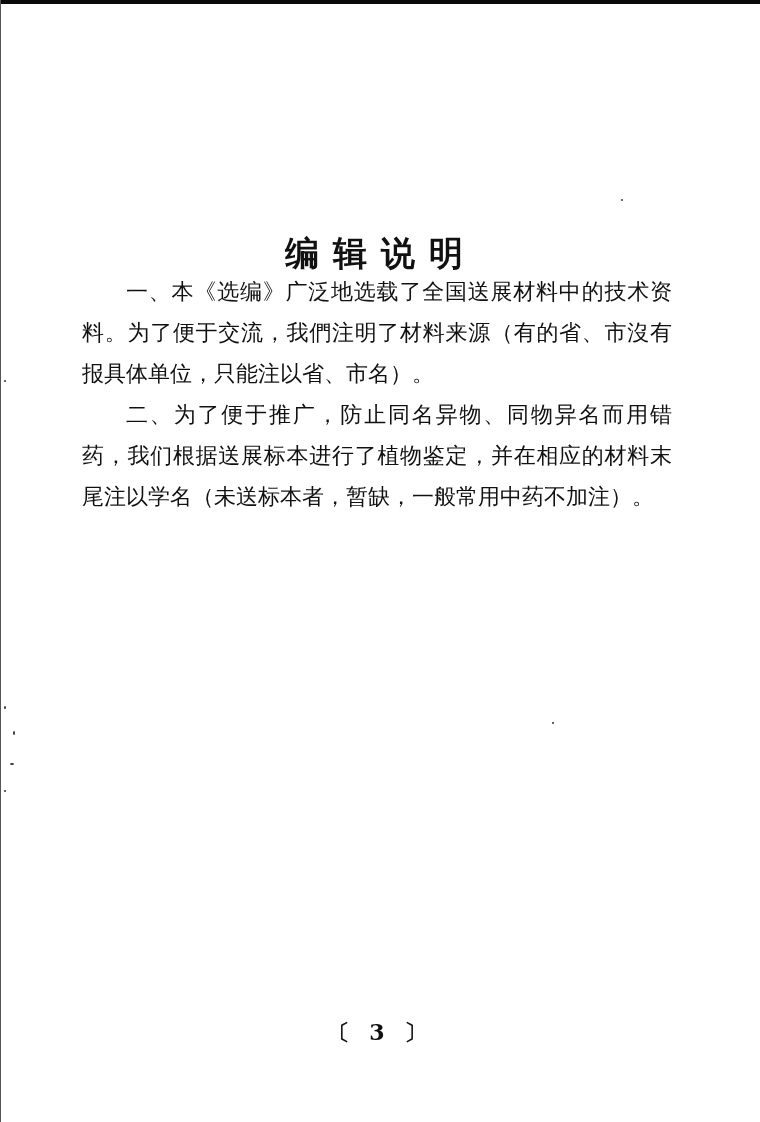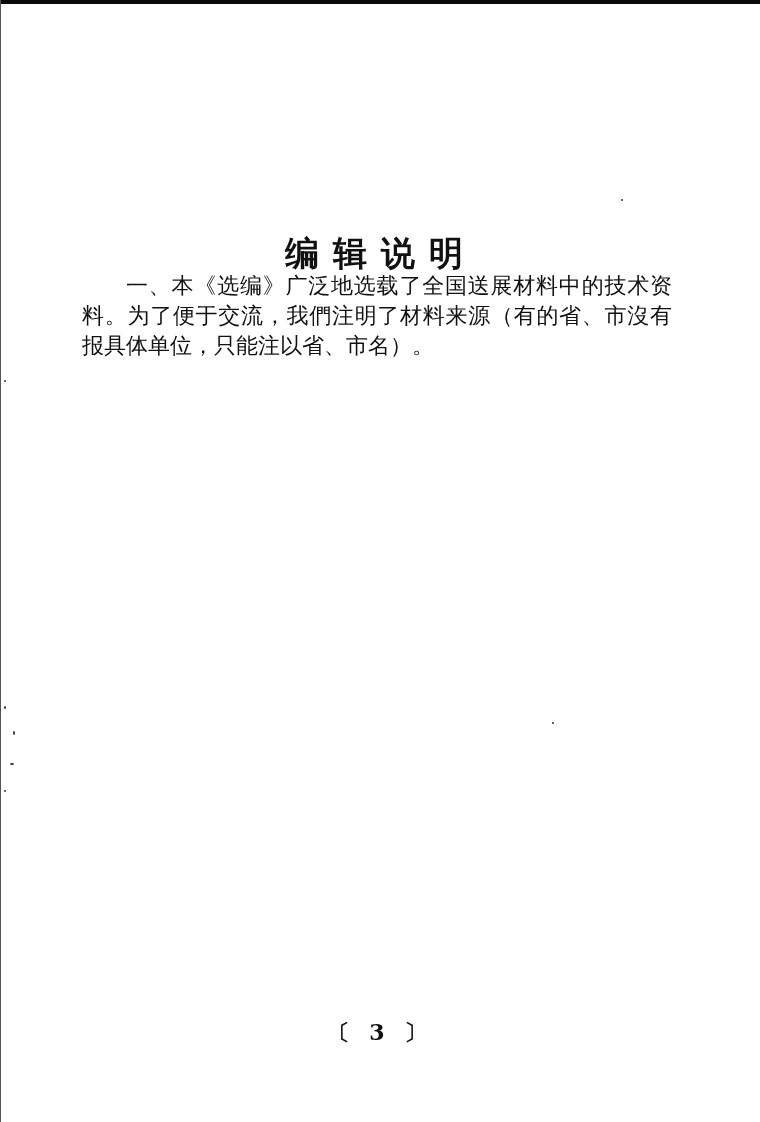--- a/index.html
+++ b/index.html
@@ -44,21 +44,21 @@
       line-height: 44px;
       padding-left: 2px;
       box-sizing: border-box;
     }
     .body-text {
       position: absolute;
       left: 82px;
       top: 271px;
       width: 590px;
       font-size: 22px;
-      line-height: 30px;
+      line-height: 41px;
       text-align: justify;
     }
     .body-text p {
       margin: 0;
       text-indent: 2em;
     }
     .page-number {
       position: absolute;
       left: 0;
       width: 760px;
@@ -78,20 +78,21 @@
 </head>
 <body>
 
 <div class="top-edge"></div>
 <div class="left-edge"></div>
 
 <h1 class="title">编辑说明</h1>
 
 <div class="body-text">
   <p>一、本《选编》广泛地选载了全国送展材料中的技术资料。为了便于交流，我們注明了材料来源（有的省、市沒有报具体单位，只能注以省、市名）。</p>
+  <p>二、为了便于推广，防止同名异物、同物异名而用错药，我们根据送展标本进行了植物鉴定，并在相应的材料末尾注以学名（未送标本者，暂缺，一般常用中药不加注）。</p>
 </div>
 
 <div class="page-number">〔 3 〕</div>
 
 <div class="speck" style="left:621px;top:199px;width:2px;height:2px;"></div>
 <div class="speck" style="left:552px;top:722px;width:2px;height:2px;"></div>
 <div class="speck" style="left:4px;top:706px;width:2px;height:3px;"></div>
 <div class="speck" style="left:13px;top:731px;width:2px;height:4px;"></div>
 <div class="speck" style="left:10px;top:763px;width:4px;height:2px;"></div>
 <div class="speck" style="left:4px;top:790px;width:2px;height:2px;"></div>

